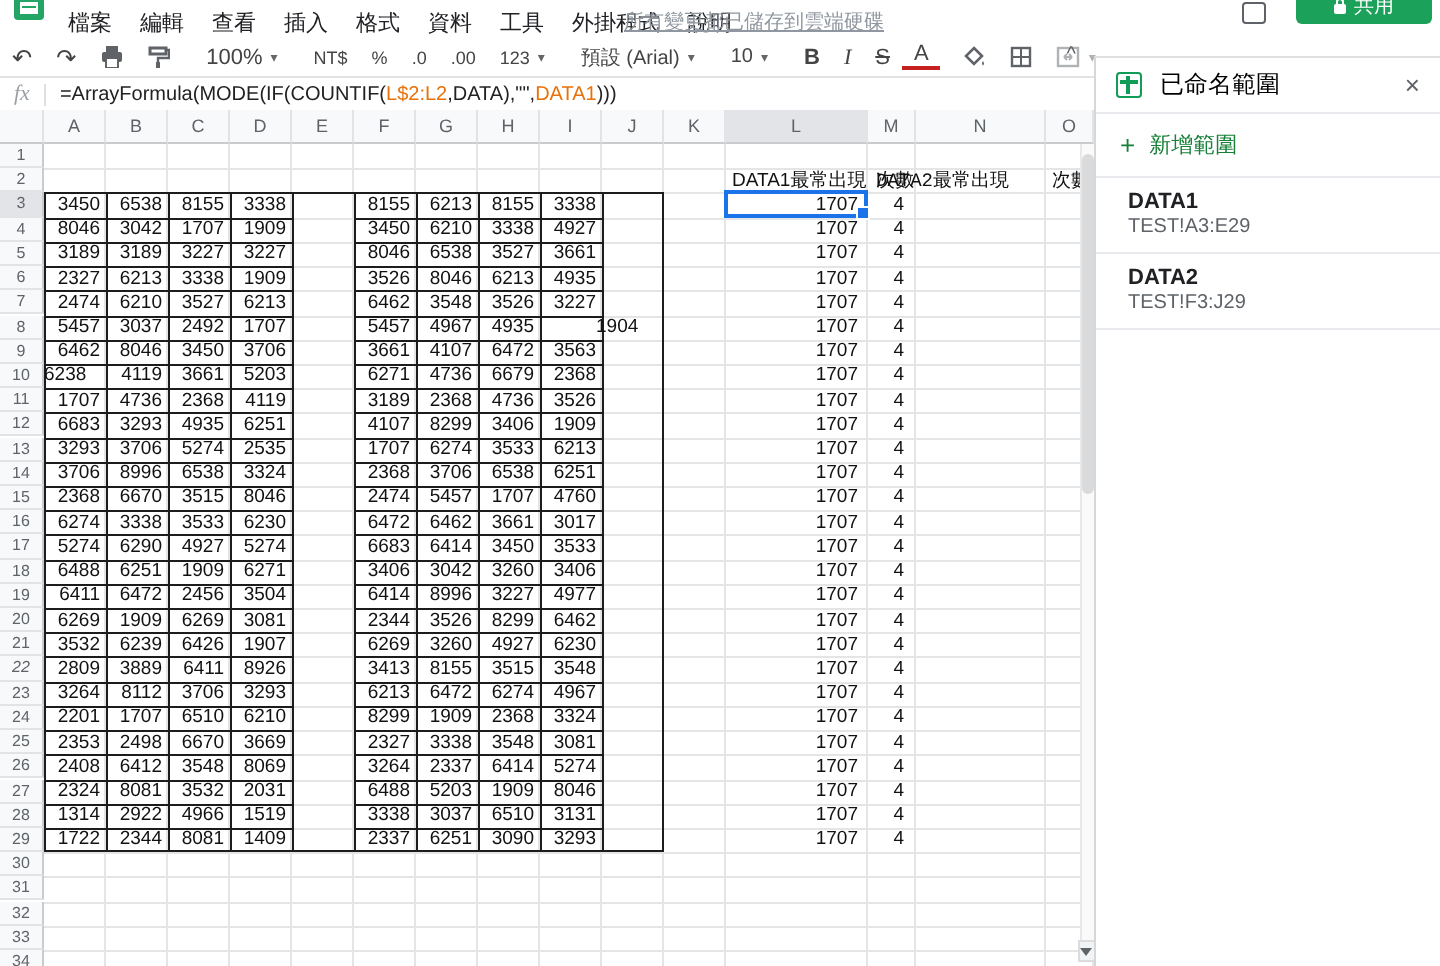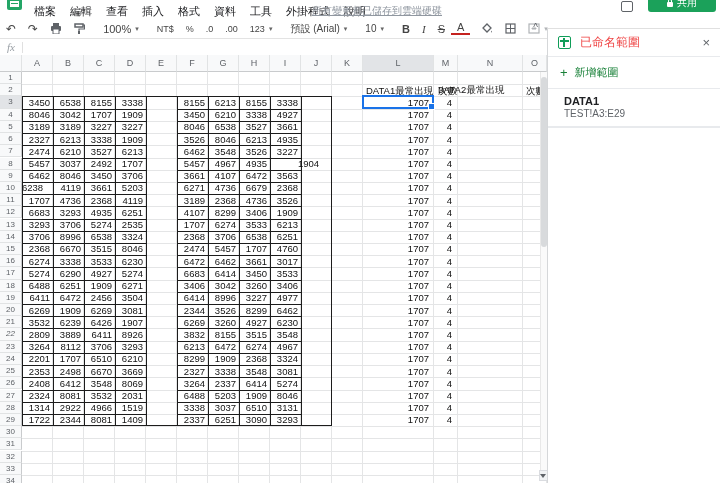--- a/index.html
+++ b/index.html
@@ -46,21 +46,21 @@
   .hline{position:absolute;height:1px;background:#e4e5e6;}
   .cell{position:absolute;font-size:9.5px;color:#111;text-align:right;padding-right:3px;box-sizing:border-box;line-height:12px;white-space:nowrap;}
   .lbl{position:absolute;font-size:9.5px;color:#111;text-align:left;padding-left:2px;box-sizing:border-box;line-height:12px;white-space:nowrap;}
   .bline{position:absolute;background:#1c1c1c;}
   
   #panel{position:absolute;left:547px;top:28px;width:173px;height:455px;background:#fff;border-left:1px solid #d5d7d9;border-top:1px solid #e0e0e0;box-sizing:border-box;}
   #panel-header{display:flex;align-items:center;height:27px;padding:0 10px;}
   #panel-icon{width:13px;height:13px;border:1.5px solid #0f9d58;border-radius:2px;margin-right:9px;position:relative;box-sizing:border-box;}
   #panel-icon:before{content:"";position:absolute;left:1px;top:3px;right:1px;height:1.5px;background:#0f9d58;}
   #panel-icon:after{content:"";position:absolute;left:4px;top:1px;width:1.5px;bottom:1px;background:#0f9d58;}
-  #panel-title{font-size:12px;color:#ef4444;flex:1;}
+  #panel-title{font-size:12px;color:#000000;flex:1;}
   #panel-close{font-size:13px;color:#5f6368;cursor:pointer;}
   .pdiv{height:1px;background:#e8eaed;}
   #add-range{display:flex;align-items:center;gap:7px;padding:8px 12px;font-size:11px;color:#188038;cursor:pointer;}
   #add-range .plus{font-size:13px;}
   .range-item{padding:6px 16px;cursor:pointer;}
   .range-name{font-size:11px;font-weight:bold;color:#202124;line-height:13px;}
   .range-ref{font-size:10px;color:#5f6368;line-height:12px;}
 </style>
 </head>
 <body>
@@ -157,20 +157,21 @@
     <span class="caret" style="color:#b0b3b6">▾</span>
   </span>
   <span class="sep"></span>
   <span class="tb glyph">⋯</span>
   <span id="collapse-btn">^</span>
 </div>
 
 <div id="fbar">
   <span id="fx">fx</span>
   <span class="vsep"></span>
+  <span id="formula-text"><span style="color: rgb(34, 34, 34);">=ArrayFormula(MODE(IF(COUNTIF(</span><span style="color: rgb(232, 113, 10);">L$2:L2</span><span style="color: rgb(34, 34, 34);">,DATA),"",</span><span style="color: rgb(232, 113, 10);">DATA1</span><span style="color: rgb(34, 34, 34);">)))</span></span>
 </div>
 
 <div id="grid">
     <div class="vline" style="left: 52px; top: 17px; height: 411px;"></div>
     <div class="vline" style="left: 83px; top: 17px; height: 411px;"></div>
     <div class="vline" style="left: 114px; top: 17px; height: 411px;"></div>
     <div class="vline" style="left: 145px; top: 17px; height: 411px;"></div>
     <div class="vline" style="left: 176px; top: 17px; height: 411px;"></div>
     <div class="vline" style="left: 207px; top: 17px; height: 411px;"></div>
     <div class="vline" style="left: 238px; top: 17px; height: 411px;"></div>
@@ -504,21 +505,21 @@
     <div class="cell" style="left: 239px; top: 237.3px; width: 31px;">3227</div>
     <div class="cell" style="left: 270px; top: 237.3px; width: 31px;">4977</div>
     <div class="cell" style="left: 177px; top: 249.5px; width: 31px;">2344</div>
     <div class="cell" style="left: 208px; top: 249.5px; width: 31px;">3526</div>
     <div class="cell" style="left: 239px; top: 249.5px; width: 31px;">8299</div>
     <div class="cell" style="left: 270px; top: 249.5px; width: 31px;">6462</div>
     <div class="cell" style="left: 177px; top: 261.7px; width: 31px;">6269</div>
     <div class="cell" style="left: 208px; top: 261.7px; width: 31px;">3260</div>
     <div class="cell" style="left: 239px; top: 261.7px; width: 31px;">4927</div>
     <div class="cell" style="left: 270px; top: 261.7px; width: 31px;">6230</div>
-    <div class="cell" style="left: 177px; top: 273.9px; width: 31px;">3832</div>
+    <div class="cell" style="left: 177px; top: 273.9px; width: 31px;">3413</div>
     <div class="cell" style="left: 208px; top: 273.9px; width: 31px;">8155</div>
     <div class="cell" style="left: 239px; top: 273.9px; width: 31px;">3515</div>
     <div class="cell" style="left: 270px; top: 273.9px; width: 31px;">3548</div>
     <div class="cell" style="left: 177px; top: 286.1px; width: 31px;">6213</div>
     <div class="cell" style="left: 208px; top: 286.1px; width: 31px;">6472</div>
     <div class="cell" style="left: 239px; top: 286.1px; width: 31px;">6274</div>
     <div class="cell" style="left: 270px; top: 286.1px; width: 31px;">4967</div>
     <div class="cell" style="left: 177px; top: 298.3px; width: 31px;">8299</div>
     <div class="cell" style="left: 208px; top: 298.3px; width: 31px;">1909</div>
     <div class="cell" style="left: 239px; top: 298.3px; width: 31px;">2368</div>
@@ -621,14 +622,18 @@
   <div id="add-range">
     <span class="plus">+</span>
     <span>新增範圍</span>
   </div>
   <div class="pdiv"></div>
   <div class="range-item">
     <div class="range-name">DATA1</div>
     <div class="range-ref">TEST!A3:E29</div>
   </div>
   <div class="pdiv"></div>
+  <div class="range-item">
+    <div class="range-name">DATA2</div>
+    <div class="range-ref">TEST!F3:J29</div>
+  </div>
   <div class="pdiv"></div>
 </div>
 
 </body></html>

